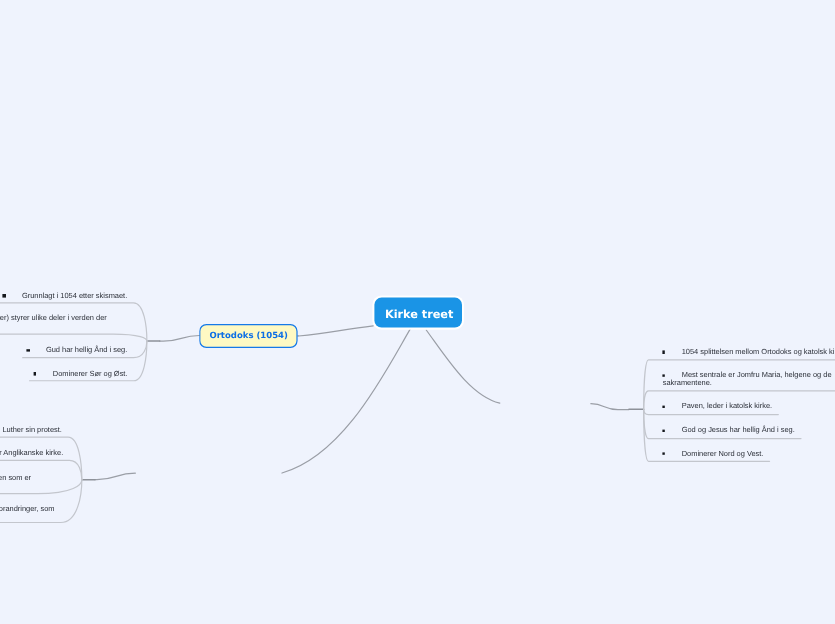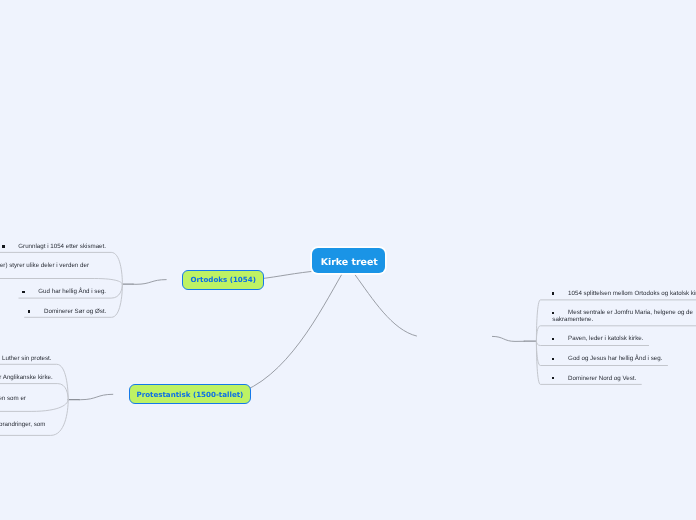--- a/index.html
+++ b/index.html
@@ -7,23 +7,23 @@
        font-family:"DejaVu Sans",sans-serif;background:#eff3fd;
        -webkit-font-smoothing:antialiased;text-rendering:geometricPrecision;}
   #stage{position:absolute;left:0;top:0;width:696px;height:520px;overflow:hidden;border-radius:16px;}
   svg#links{position:absolute;left:0;top:0;width:696px;height:520px;}
   .node{position:absolute;box-sizing:border-box;white-space:nowrap;transform:translateZ(0);}
   #root-node{left:312.1px;top:248.2px;width:73px;height:25.2px;background:#1a94e6;
              border-radius:6px;box-shadow:0 0 0 1.7px #fff;}
   #root-node .lbl{position:absolute;left:0.7px;top:1.8px;width:73px;height:25.2px;
              display:flex;align-items:center;justify-content:center;
              color:#fff;font-weight:bold;font-size:9.4px;}
-  .branch{background:#bef264;border:1.5px solid #1579e9;border-radius:6px;
+  .branch{background:#fef9c3;border:1.5px solid #1579e9;border-radius:6px;
           display:flex;align-items:center;justify-content:center;
-          color:#0d6fe5;font-weight:bold;font-size:7.1px;margin-left:16px;}
+          color:#0d6fe5;font-weight:bold;font-size:7.1px;}
   #leaves{position:absolute;left:0;top:0;width:696px;height:520px;transform:translateZ(0);}
   .leafline{position:absolute;font-family:"Liberation Sans",sans-serif;
             font-size:6.2px;line-height:7.2px;color:#2b2f38;white-space:pre;}
   .bullet{position:absolute;width:2.4px;height:2.3px;background:#15181d;}
 </style>
 </head>
 <body>
 
 <div id="stage">
   <svg id="links" viewBox="0 0 696 520">
@@ -77,16 +77,13 @@
       <div class="leafline" style="left: -67px; top: 420.8px;">Reformasjonen førte til forandringer, som</div>
     </div>
 
   <div class="node" id="root-node">
     <div class="lbl">Kirke treet</div>
   </div>
 
   <div class="node branch" id="b-ortodoks" style="left:166.2px;top:269.6px;width:82.1px;height:20px;">
     <span>Ortodoks (1054)</span>
   </div>
-  <div class="node branch" id="b-protestantisk" style="left:112.8px;top:384px;width:122.2px;height:20px;">
-    <span>Protestantisk (1500-tallet)</span>
-  </div>
 </div>
 
 </body></html>

